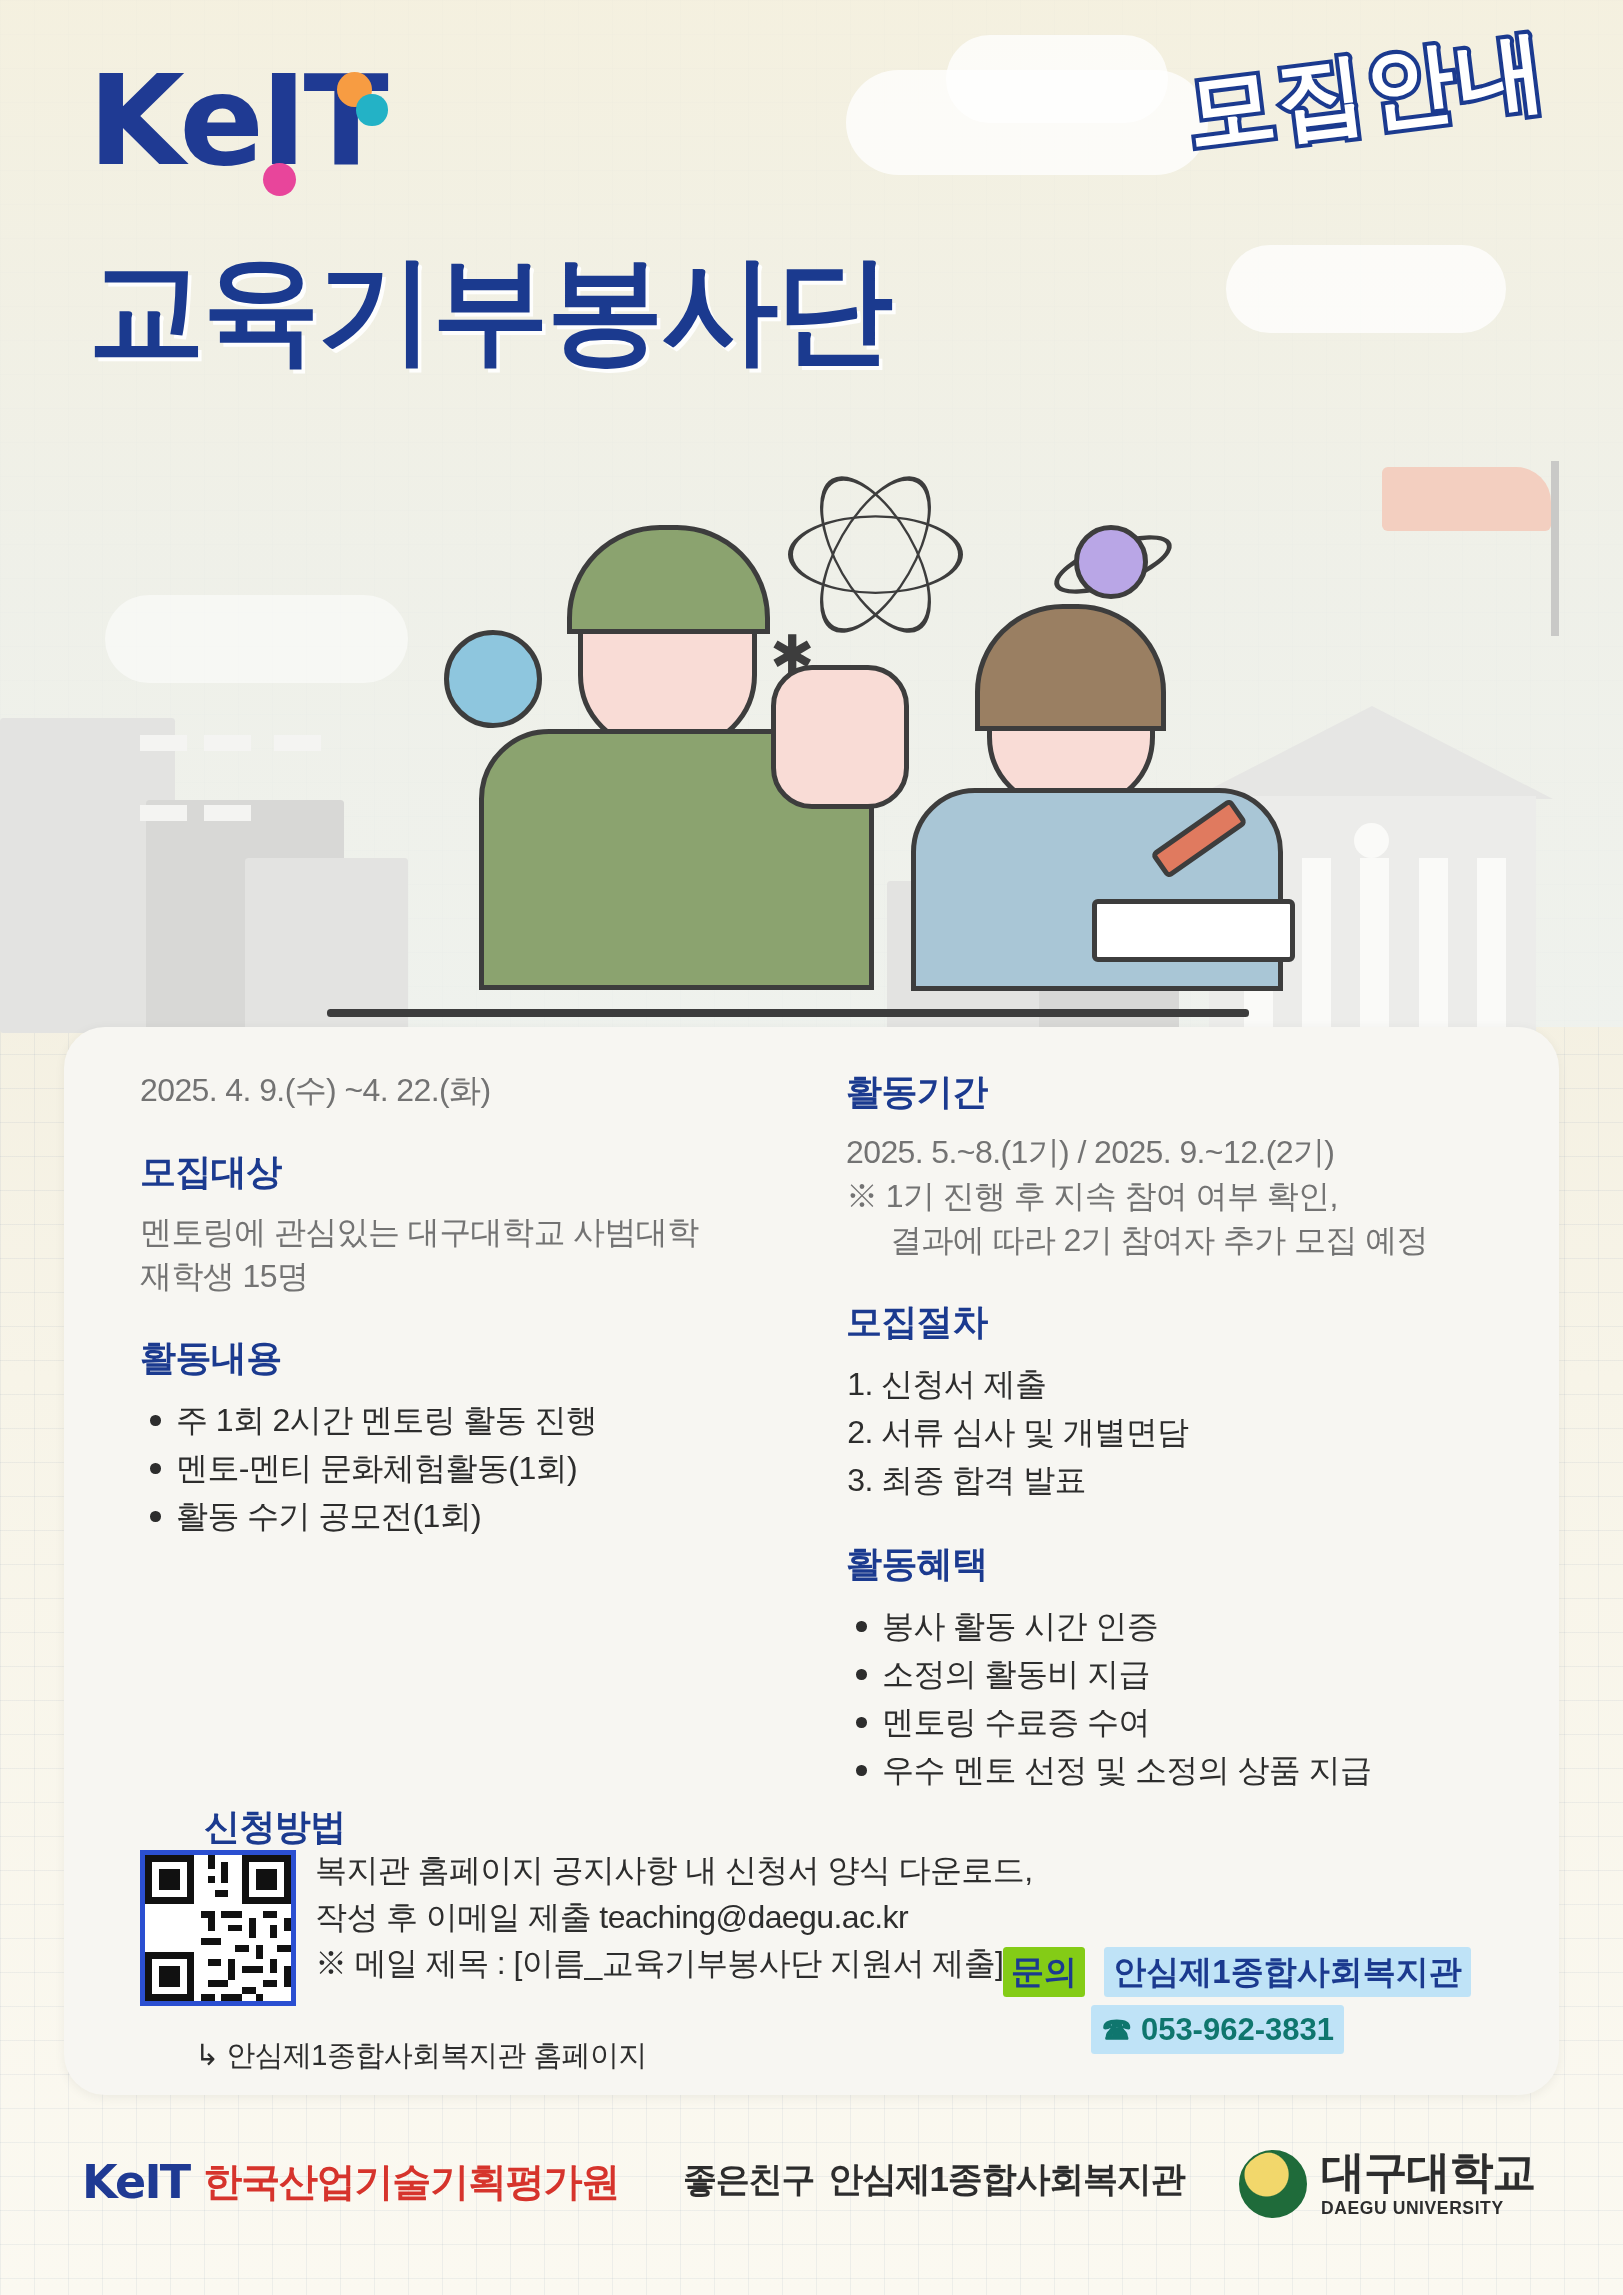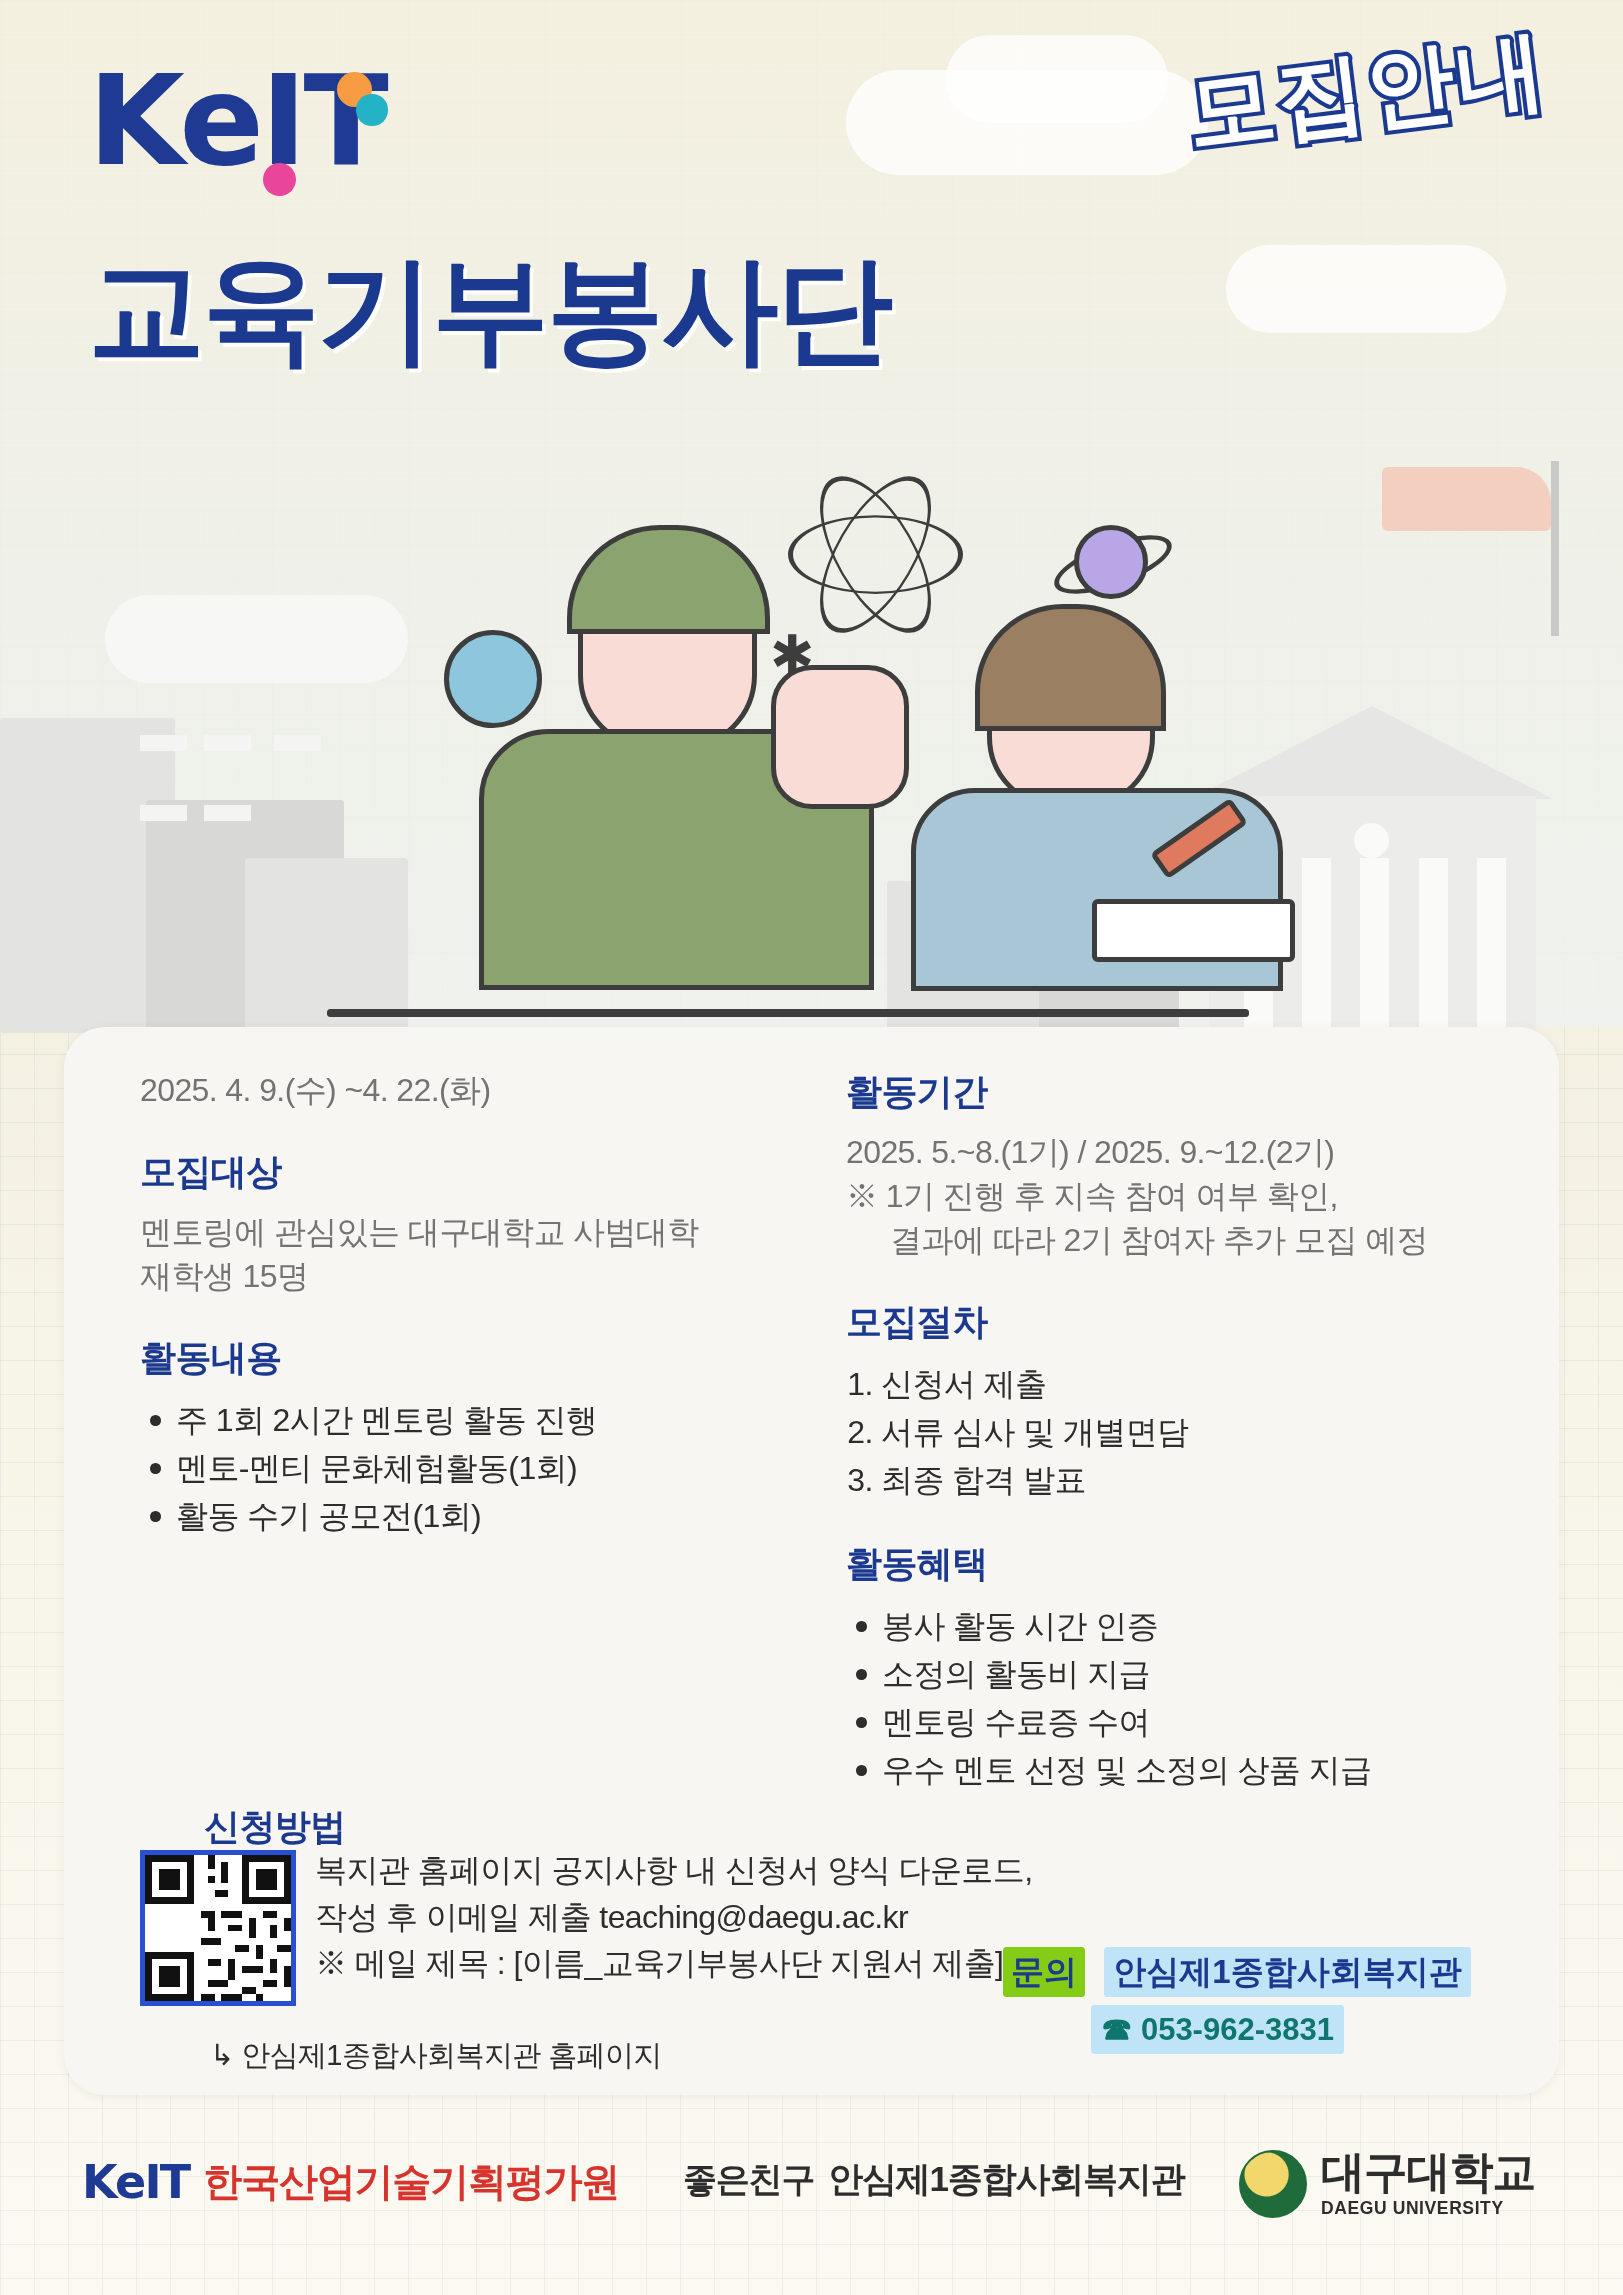--- a/index.html
+++ b/index.html
@@ -163,21 +163,21 @@
   
   .apply { position:absolute; left:76px; top:776px; width:1342px; }
   .apply h3 { margin-left:64px; }
   .qr {
     position:absolute; left:0; top:47px; width:146px; height:146px;
     border:5.8px solid #2b4fd1; background:#fff; padding:0;
   }
   .qr-inner { width:100%; height:100%; }
   .apply-text { position:absolute; left:175px; top:46px; width:1109px; }
   .apply-text p { margin:0 0 3.5px 0; font-size:32px; color:#2d2d2d; line-height:1.35; letter-spacing:-0.6px;}
-  .hp-line { position:absolute; left:70px; top:233px; font-size:29px; color:#2d2d2d; letter-spacing:-0.6px;}
+  .hp-line { position:absolute; left:55px; top:233px; font-size:29px; color:#2d2d2d; letter-spacing:-0.6px;}
 
   .contact {
     position:absolute; right:88px; bottom:41px; text-align:left;
   }
   .contact .label {
     display:inline-block; background:#84cc16; color:#1b3a8f;
     font-size:33px; font-weight:bold; padding:2.3px 8.2px; border-radius:3.5px;
     vertical-align:top;
   }
   .contact .val1 {

